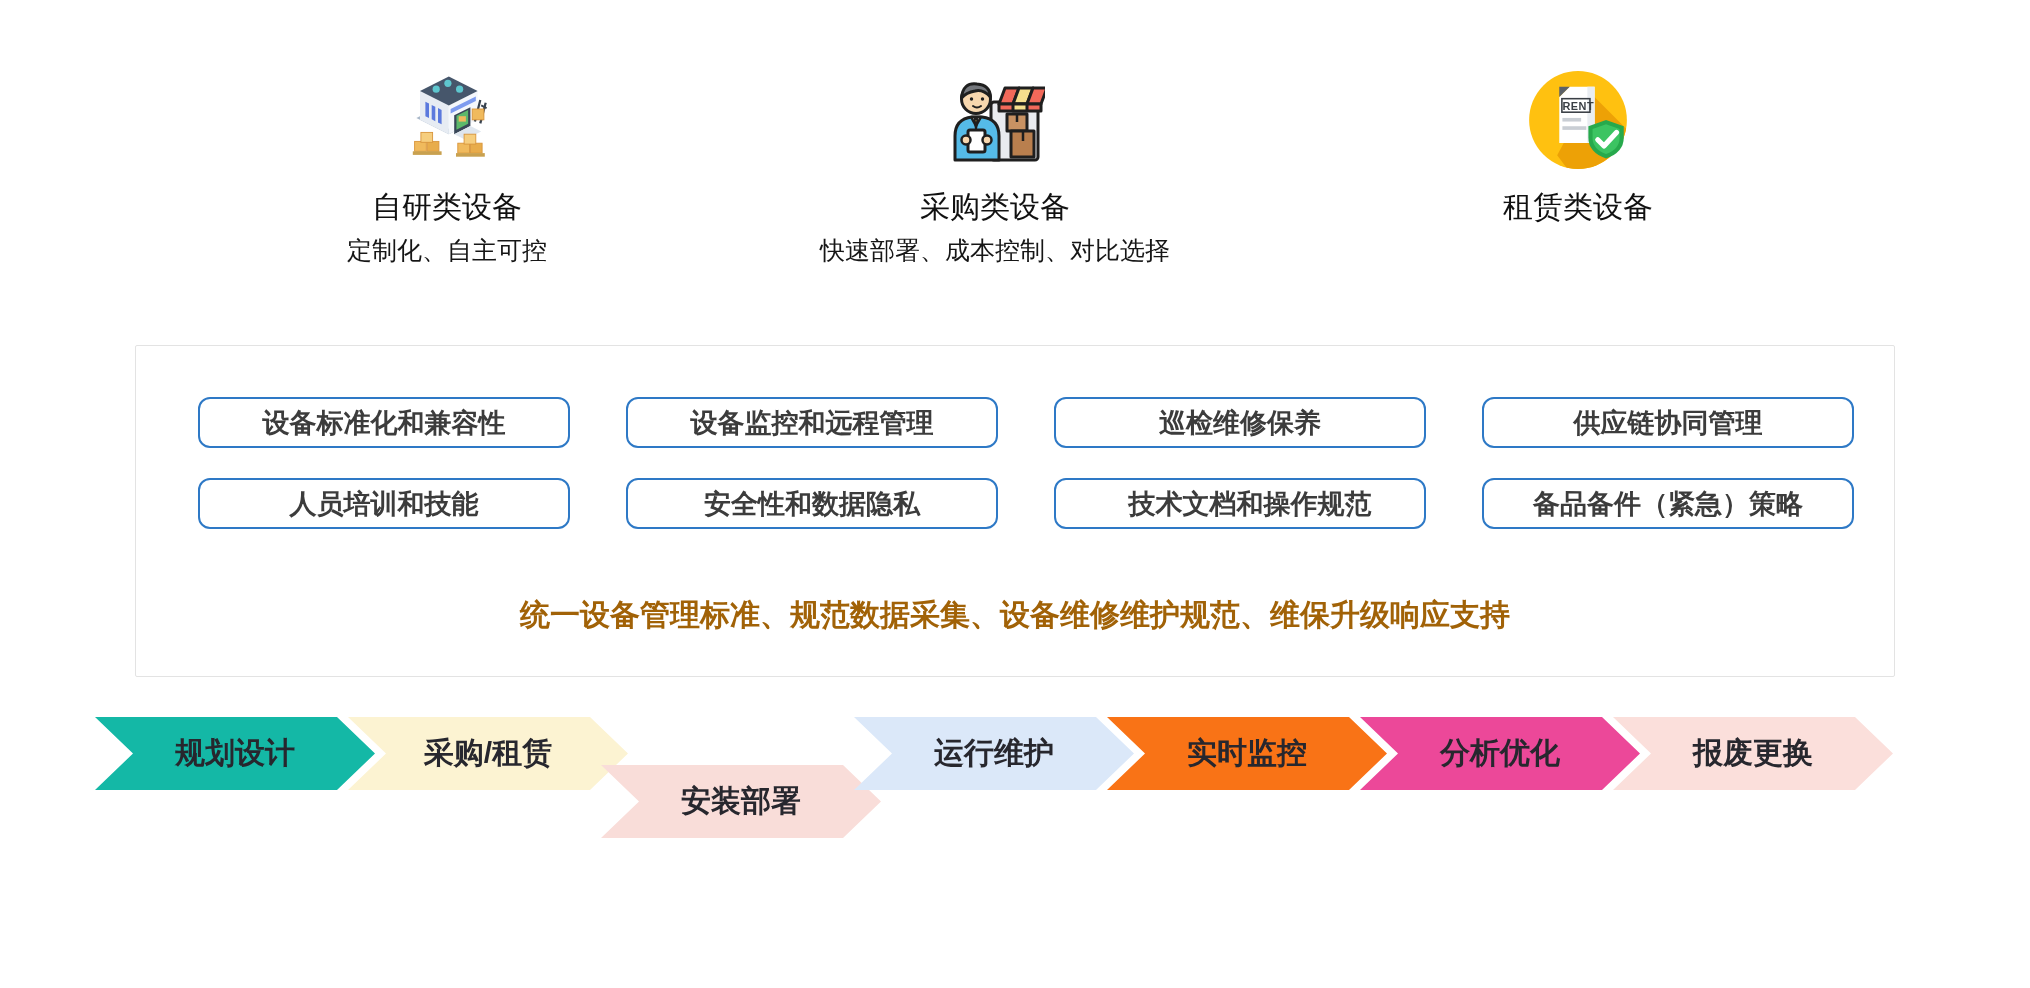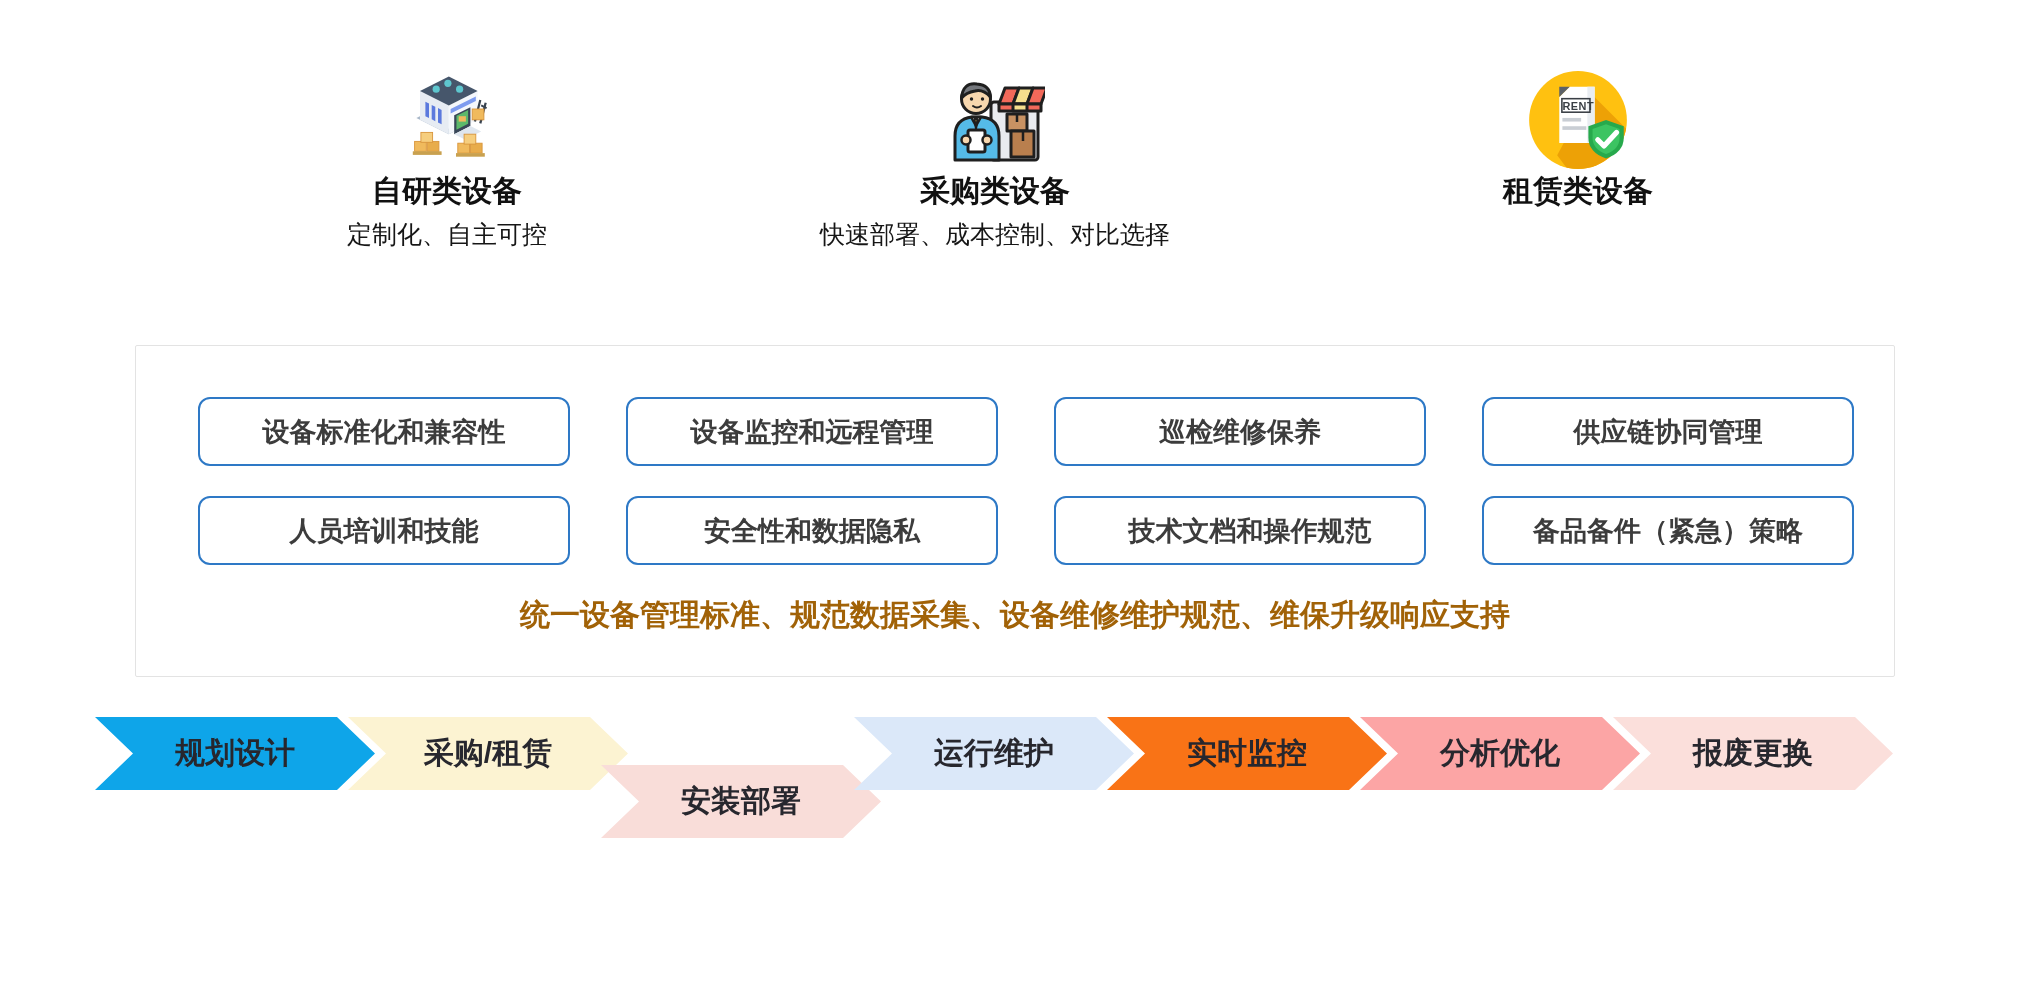--- a/index.html
+++ b/index.html
@@ -8,34 +8,34 @@
     font-family:"Liberation Sans","DejaVu Sans",sans-serif;color:#1c1c1c;
   }
 
   
   .types{position:absolute;left:0;top:58px;width:2030px;height:230px;}
   .type-col{position:absolute;width:600px;text-align:center;}
   .type-col.c1{left:147px;}
   .type-col.c2{left:695px;}
   .type-col.c3{left:1278px;}
   .icon-wrap{height:114px;display:flex;align-items:flex-end;justify-content:center;}
-  .type-title{font-size:30px;font-weight:700;color:#111;line-height:38px;}
+  .type-title{margin-top:16px;font-size:30px;font-weight:400;color:#111;line-height:38px;}
   .type-desc{margin-top:8px;font-size:25px;color:#161616;line-height:32px;}
 
   
   .panel{
     position:absolute;left:135px;top:345px;width:1760px;height:332px;
     background:#ffffff;border:1px solid #e3e3e3;border-radius:2px;box-sizing:border-box;
   }
   .pill-grid{
     position:absolute;left:62px;top:51px;
     display:grid;grid-template-columns:repeat(4,372px);column-gap:56px;row-gap:30px;
   }
   .pill{
-    height:69px;box-sizing:border-box;border:2.5px solid #2e79c6;border-radius:12px;
+    height:51px;box-sizing:border-box;border:2.5px solid #2e79c6;border-radius:12px;
     background:#ffffff;display:flex;align-items:center;justify-content:center;
     font-size:27px;font-weight:700;color:#3c3c3c;white-space:nowrap;
   }
   .summary{
     position:absolute;left:0;top:250px;width:100%;text-align:center;
     font-size:30px;font-weight:700;color:#ed7a2d;line-height:38px;white-space:nowrap;
   }
 
   
   .flow{position:absolute;left:95px;top:717px;height:73px;display:flex;}
@@ -178,22 +178,22 @@
       <div class="pill" style="border-color: rgb(46, 121, 198);">供应链协同管理</div>
       <div class="pill" style="border-color: rgb(46, 121, 198);">人员培训和技能</div>
       <div class="pill" style="border-color: rgb(46, 121, 198);">安全性和数据隐私</div>
       <div class="pill" style="border-color: rgb(46, 121, 198); padding-left: 20px;">技术文档和操作规范</div>
       <div class="pill" style="border-color: rgb(46, 121, 198);">备品备件（紧急）策略</div>
     </div>
     <div class="summary" style="color: #a16207;">统一设备管理标准、规范数据采集、设备维修维护规范、维保升级响应支持</div>
   </section>
 
   <section class="flow">
-    <div class="chev" style="background-color: #0ea5e9;">规划设计</div>
+    <div class="chev" style="background-color: #14b8a6;">规划设计</div>
     <div class="chev" style="background-color: rgb(252, 243, 210);">采购/租赁</div>
     <div class="chev" style="background-color: rgb(249, 221, 217); margin-top: 48px;">安装部署</div>
     <div class="chev" style="background-color: rgb(219, 232, 249);">运行维护</div>
     <div class="chev" style="background-color: #f97316;">实时监控</div>
-    <div class="chev" style="background-color: #fca5a5;">分析优化</div>
+    <div class="chev" style="background-color: #ec4899;">分析优化</div>
     <div class="chev" style="background-color: rgb(251, 223, 219);">报废更换</div>
   </section>
 
 </div>
 
 </body></html>

